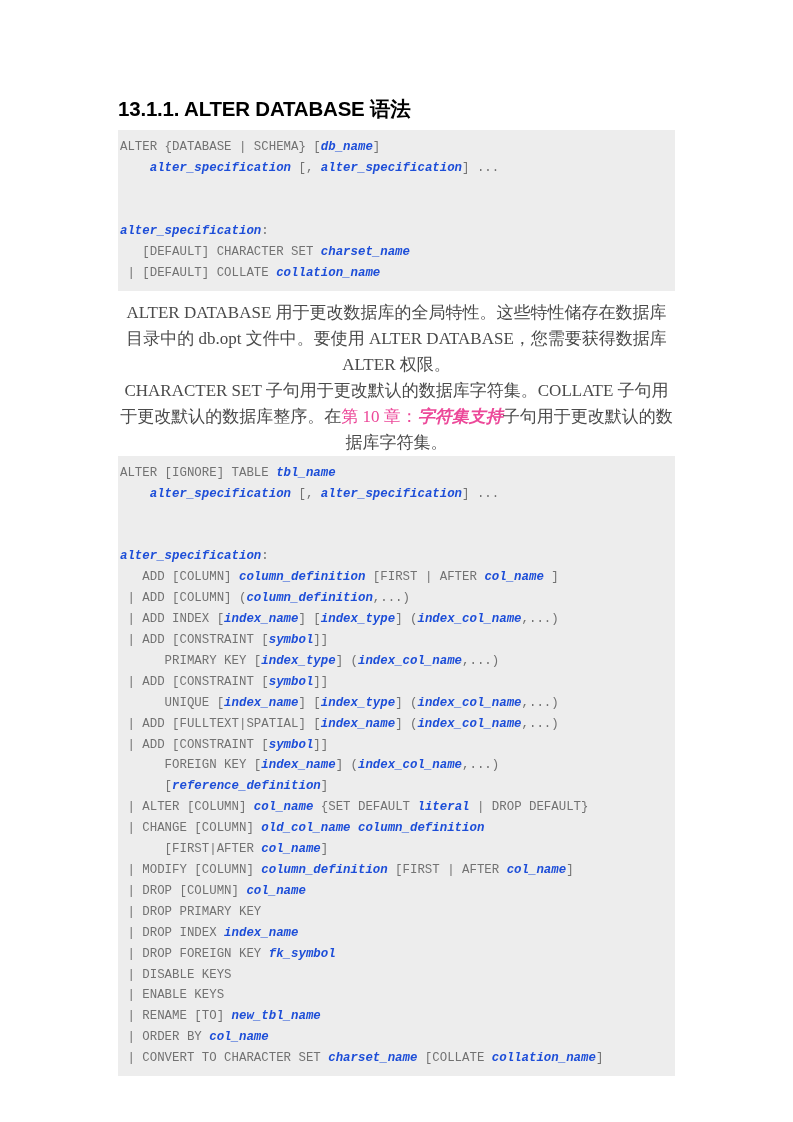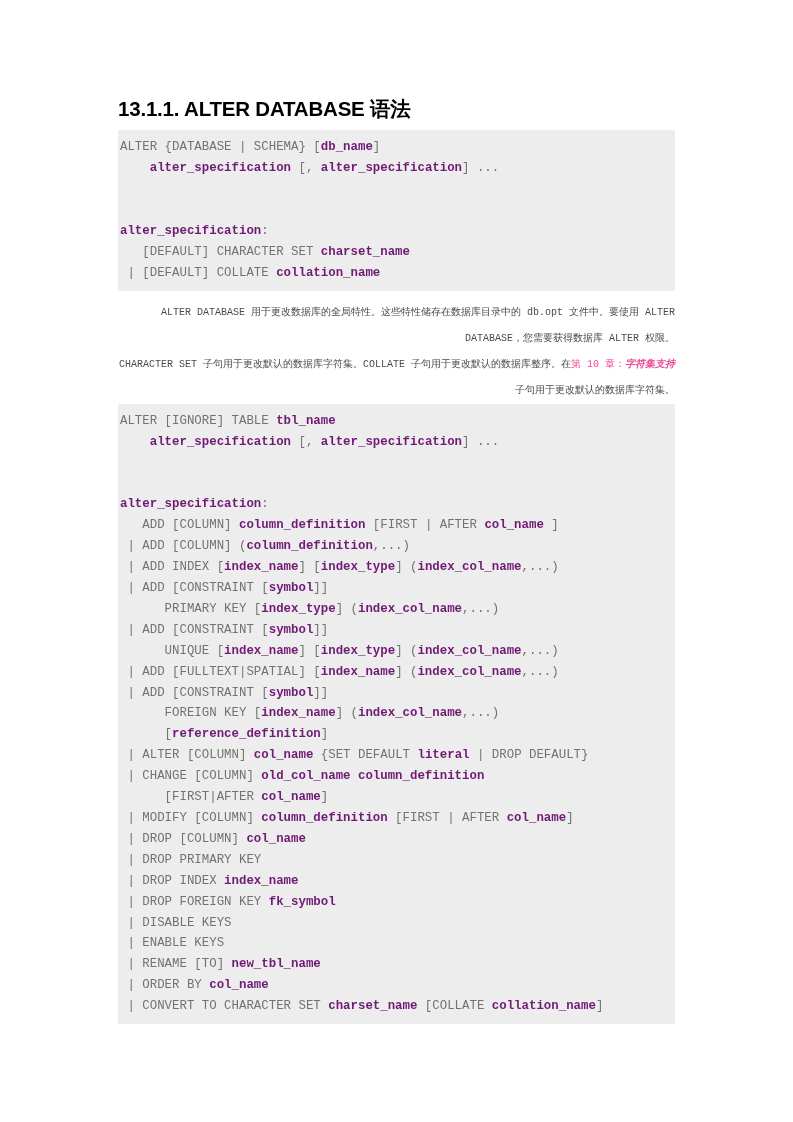--- a/index.html
+++ b/index.html
@@ -56,33 +56,34 @@
     width: 557px;
     box-sizing: border-box;
     overflow: hidden;
   }
   .codeblock .ln {
     display: block;
     padding-left: 2px;
     min-height: 20.9px;
   }
   .codeblock b {
-    color: #701a75;
+    color: #1d4ed8;
     font-weight: bold;
+    font-style: italic;
     font-family: "Liberation Mono", "DejaVu Sans Mono", monospace;
   }
 
   p.para {
-    font-family: Liberation Mono, monospace;
-    font-size: 10px;
+    font-family: Liberation Serif, serif;
+    font-size: 17px;
     color: #4a4a4a;
     line-height: 26px;
     margin: 0;
     padding: 0;
-    text-align: right;
+    text-align: center;
   }
   p.para + p.para { margin-top: 0; }
   .doclink {
     color: #ec4899;
     text-decoration: none;
   }
   .doclink.italic {
     font-style: italic;
     font-weight: bold;
   }

